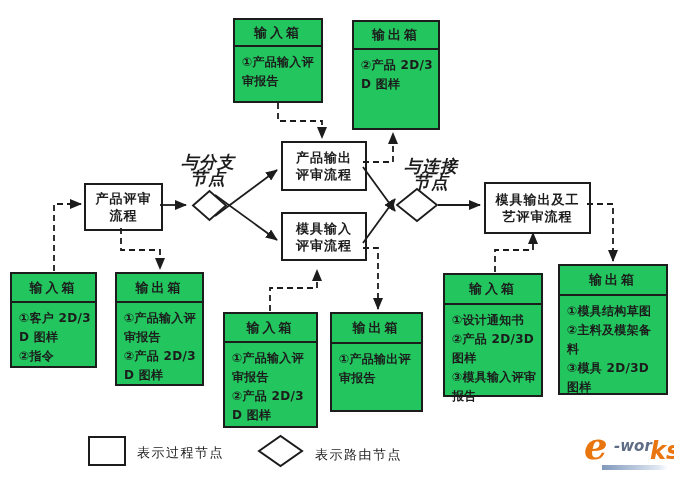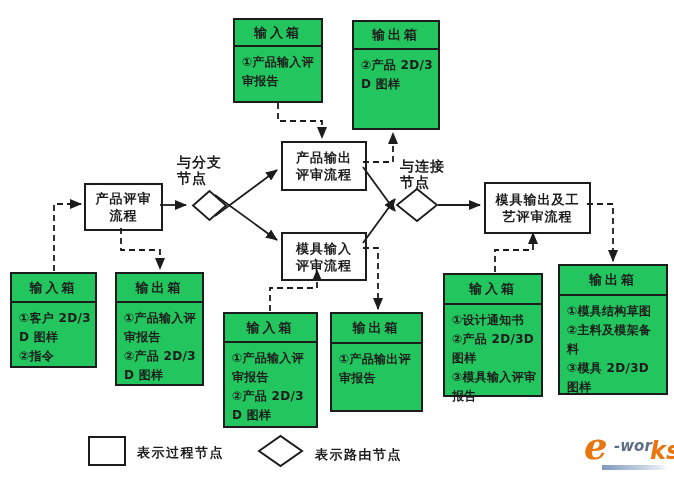--- a/index.html
+++ b/index.html
@@ -23,27 +23,27 @@
   }
   .iobox-title{
     border-bottom:2px solid #1c1c1c;display:flex;align-items:center;justify-content:center;
     font-size:13px;font-weight:700;letter-spacing:3px;box-sizing:border-box;
   }
   .iobox-body{padding:6px 4px 0 7px;}
   .io-item{font-size:12px;font-weight:600;line-height:19px;letter-spacing:0.3px;word-break:break-all;}
 
   
   .rlabel{
-    position:absolute;z-index:2;font-size:14px;font-weight:700;line-height:16px;
-    letter-spacing:1px;
+    position:absolute;z-index:2;font-size:17px;font-weight:700;line-height:16px;
+    text-align:center;letter-spacing:1px;font-style:italic;
   }
 
   
   .legend-label{
-    position:absolute;z-index:2;font-size:13px;font-weight:700;letter-spacing:1.5px;
+    position:absolute;z-index:2;font-size:13px;font-weight:400;letter-spacing:1.5px;
   }
 
   
   .watermark{position:absolute;z-index:4;left:584px;top:428px;width:90px;height:50px;}
   .wm-e{
     position:absolute;left:0;top:-4px;font-family:"DejaVu Serif",serif;
     font-size:37px;font-style:italic;font-weight:700;color:#e9750f;
   }
   .wm-gray{
     position:absolute;left:30px;top:9px;font-size:15px;font-style:italic;font-weight:700;color:#5f6e86;
@@ -96,21 +96,21 @@
   </svg>
 
   <div class="pnode" style="left:84px;top:183px;width:75px;height:44px">
     <div>产品评审</div>
     <div>流程</div>
   </div>
   <div class="pnode" style="left:281px;top:141px;width:82px;height:46px">
     <div>产品输出</div>
     <div>评审流程</div>
   </div>
-  <div class="pnode" style="left:281px;top:232px;width:82px;height:45px">
+  <div class="pnode" style="left:281px;top:212px;width:82px;height:45px">
     <div>模具输入</div>
     <div>评审流程</div>
   </div>
   <div class="pnode" style="left:484px;top:182px;width:103px;height:48px">
     <div>模具输出及工</div>
     <div>艺评审流程</div>
   </div>
 
   <div class="rlabel" style="left:177px;top:154px;width:62px">
     <div>与分支</div>

